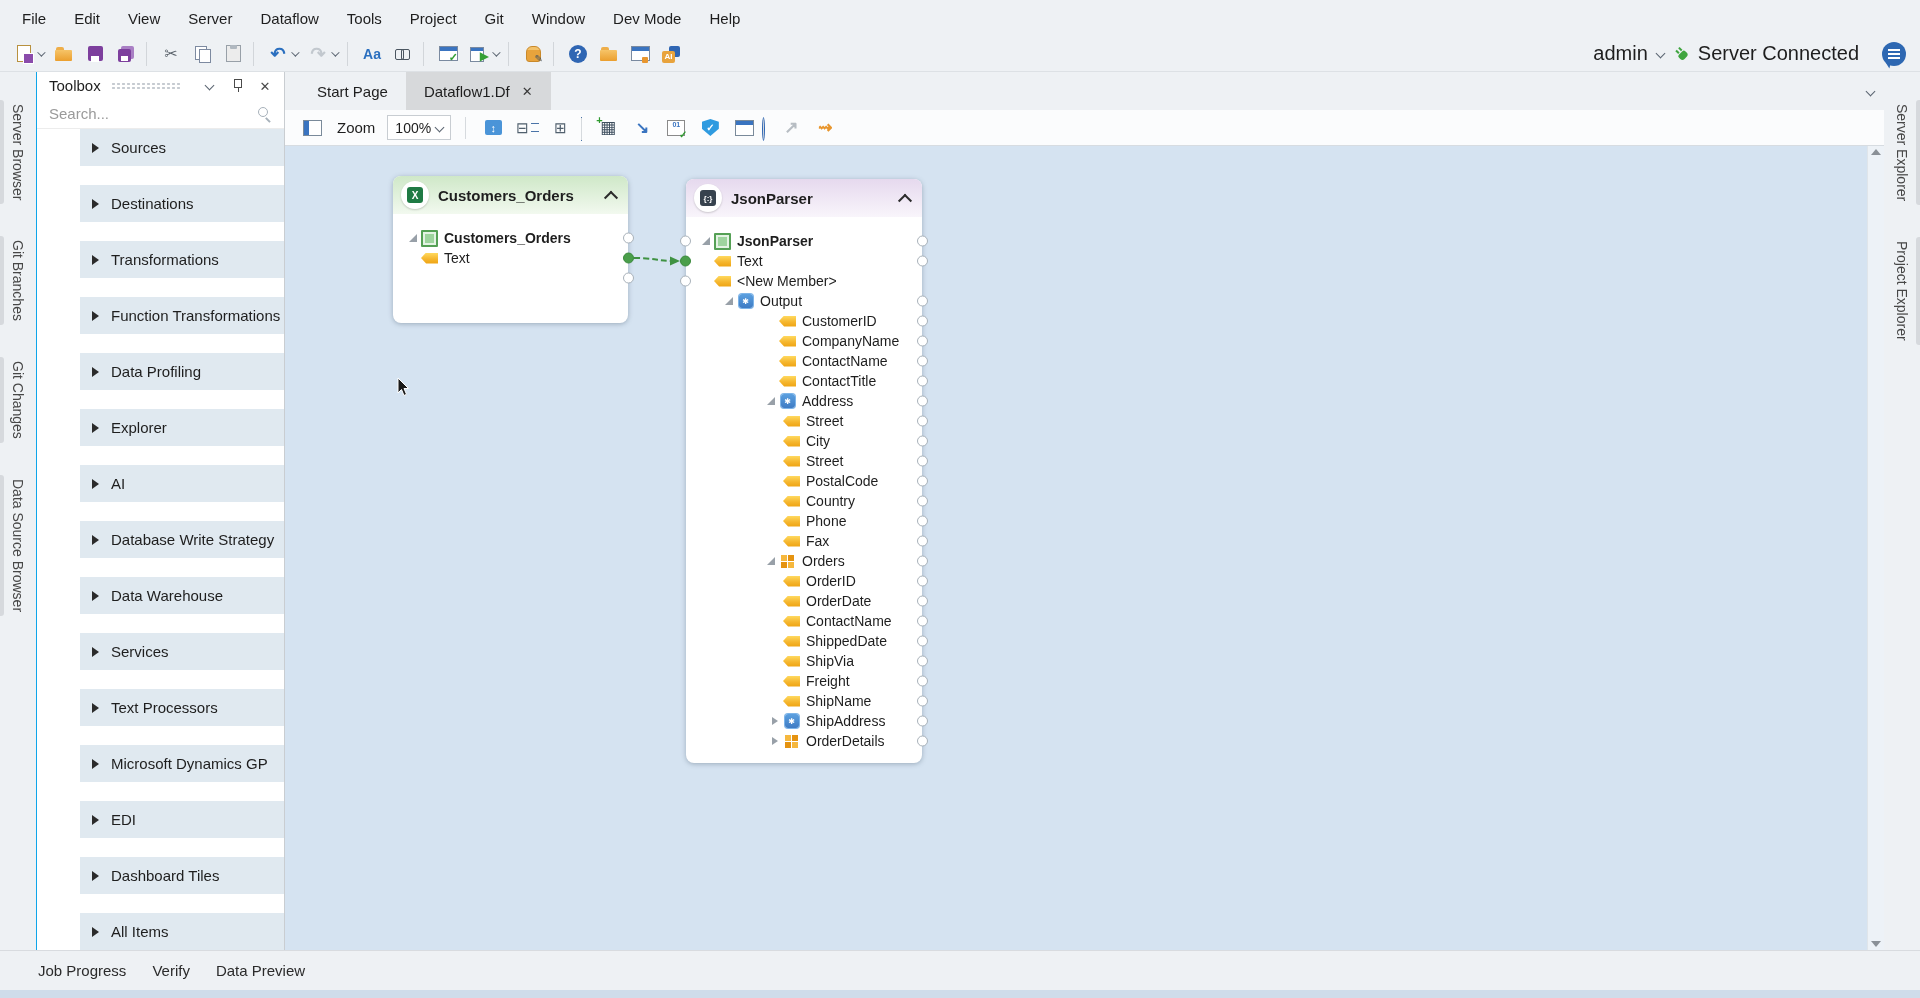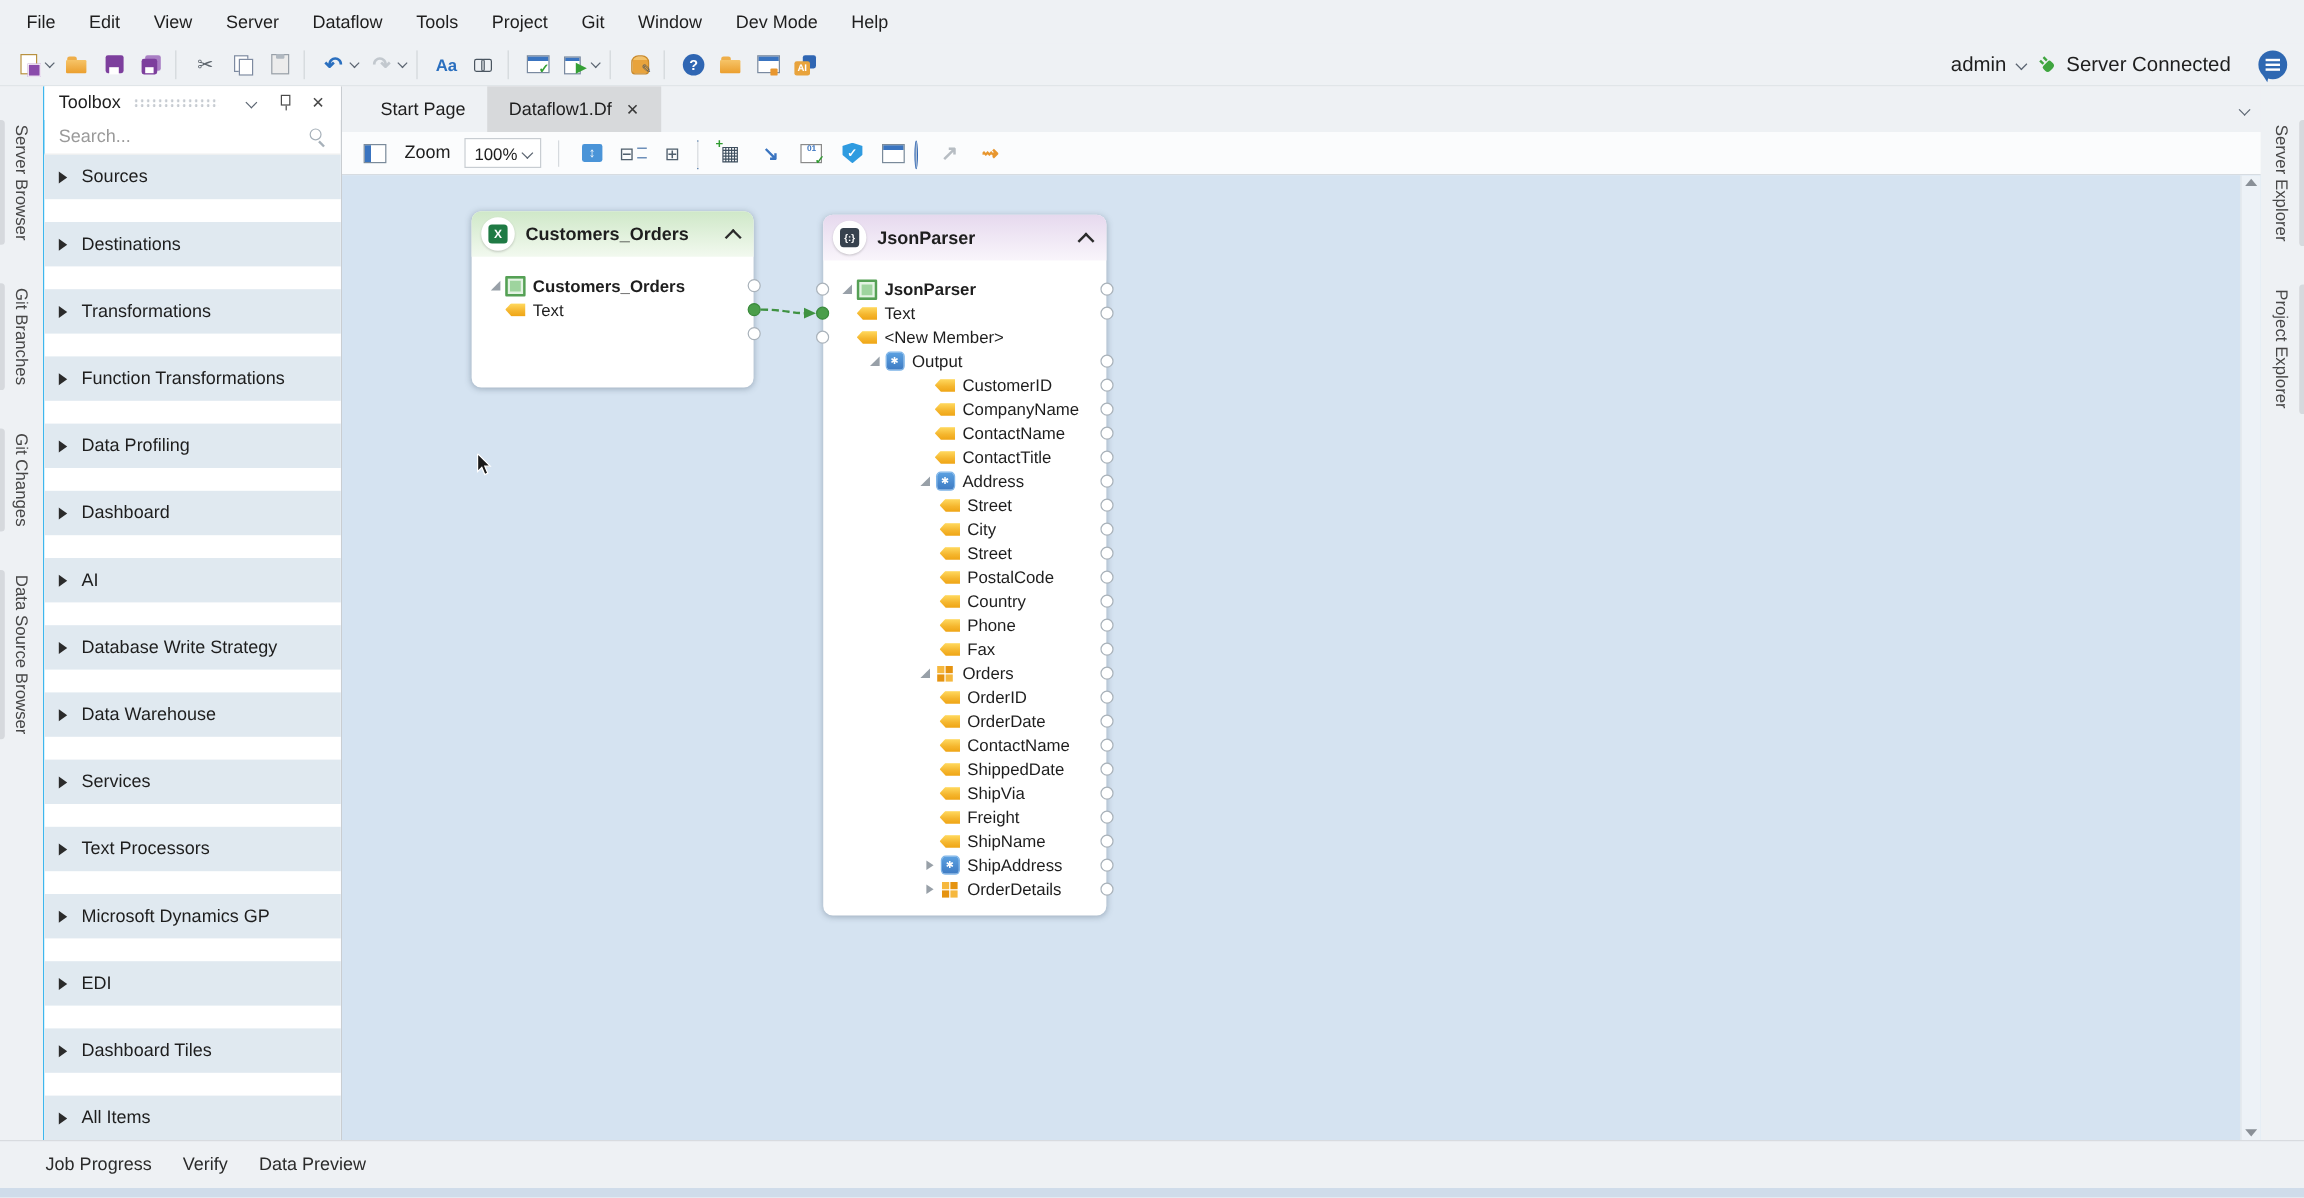--- a/index.html
+++ b/index.html
@@ -43,21 +43,21 @@
   [data-name="run-dataflow-icon"] .g::before { content:""; position:absolute; left:1px; top:3px; width:12px; height:13px; border:1.2px solid #7a8aa0; background:linear-gradient(180deg,#3a74c0 3px,#fff 3px); }
   [data-name="run-dataflow-icon"] .g::after { content:"▶"; position:absolute; right:0; bottom:1px; color:#35a035; font-size:12px; }
   [data-name="database-edit-icon"] .g::before { content:""; width:13px; height:14px; background:linear-gradient(180deg,#f3c26a 3px,#e8a33c 3px); border-radius:6px 6px 3px 3px; border:1px solid #c9892a; }
   [data-name="database-edit-icon"] .g::after { content:"✎"; position:absolute; right:0; bottom:0; font-size:10px; color:#4a5560; }
   [data-name="help-icon"] .g::before { content:"?"; width:18px; height:18px; border-radius:50%; background:#2f66b3; color:#fff; font-weight:bold; font-size:12px; display:flex; align-items:center; justify-content:center; }
   [data-name="data-preview-window-icon"] .g::before { content:""; width:17px; height:13px; border:1.2px solid #7a8aa0; background:linear-gradient(180deg,#3a74c0 4px,#fff 4px); }
   [data-name="data-preview-window-icon"] .g::after { content:""; position:absolute; right:2px; bottom:1px; width:6px; height:6px; background:#e8962e; border-radius:1px; }
   [data-name="ai-assistant-icon"] .g::before { content:""; position:absolute; right:1px; top:2px; width:11px; height:11px; background:#2f66b3; border-radius:2px; }
   [data-name="ai-assistant-icon"] .g::after { content:"AI"; position:absolute; left:1px; bottom:1px; width:13px; height:12px; background:#e8a33c; border-radius:2px; color:#fff; font-size:8px; font-weight:bold; display:flex; align-items:center; justify-content:center; }
 
-  .tb-right { margin-left:auto; display:flex; align-items:center; gap:9px; font-size:17px; }
+  .tb-right { margin-left:auto; display:flex; align-items:center; gap:9px; font-size:20px; }
   .plug { width:16px; height:16px; position:relative; transform:rotate(-45deg); }
   .plug::before { content:""; position:absolute; left:4px; top:7px; width:9px; height:7px; background:#3fa53f; border-radius:2px 2px 3px 3px; }
   .plug::after { content:""; position:absolute; left:6px; top:2px; width:2px; height:4px; background:#3fa53f; box-shadow:4px 0 0 #3fa53f; }
   .chat { width:24px; height:24px; border-radius:50%; background:#2e68b2; position:relative; margin-left:14px; }
   .chat::before { content:""; position:absolute; left:6px; top:7px; width:12px; height:2px; background:#fff; box-shadow:0 4px 0 #fff,0 8px 0 #fff; }
   .chat::after { content:""; position:absolute; left:3px; bottom:-2px; width:0; height:0; border-top:5px solid #2e68b2; border-left:5px solid transparent; transform:rotate(12deg); }
 
   
   .mid { flex:1; display:flex; min-height:0; }
   .vstrip { width:36px; background:#eef1f4; display:flex; flex-direction:column; align-items:center; padding-top:12px; }
@@ -75,21 +75,21 @@
   .pin { position:relative; width:11px; height:13px; }
   .pin::before { content:""; position:absolute; top:0; left:2px; width:6px; height:7px; border:1.6px solid #4a4a4a; }
   .pin::after { content:""; position:absolute; left:6px; bottom:0; width:1.6px; height:4px; background:#4a4a4a; }
   .xglyph::before { content:"✕"; font-size:13px; color:#4a4a4a; }
   .tbx-search { height:36px; display:flex; align-items:center; padding:0 12px; border-bottom:1px solid #ececec; gap:8px; }
   .tbx-search input { flex:1; border:none; outline:none; font-size:15px; color:#333; font-family:"Liberation Sans",sans-serif; background:transparent; }
   .tbx-search input::placeholder { color:#9a9a9a; }
   .mag { position:relative; width:15px; height:15px; flex:none; }
   .mag::before { content:""; position:absolute; left:1px; top:1px; width:8px; height:8px; border:1.6px solid #a7b1ba; border-radius:50%; }
   .mag::after { content:""; position:absolute; right:1px; bottom:1px; width:6px; height:1.8px; background:#a7b1ba; transform:rotate(45deg); }
-  .tbx-list { display:flex; flex-direction:column; gap:19px; background:#fff; }
+  .tbx-list { display:flex; flex-direction:column; gap:19px; background:#fff;margin-left:43px; }
   .cat { height:37px; background:#e0e9f0; display:flex; align-items:center; padding-left:12px; gap:12px; cursor:default; }
   .tri { width:0; height:0; border-top:5px solid transparent; border-bottom:5px solid transparent; border-left:7px solid #2b2b2b; }
   .clabel { font-size:15px; color:#1e1e1e; }
 
   
   .main { flex:1; display:flex; flex-direction:column; min-width:0; }
   .tabstrip { height:38px; display:flex; align-items:stretch; padding-left:14px; background:#eef1f4; }
   .tab { display:flex; align-items:center; padding:0 18px; font-size:15px; gap:12px; cursor:default; }
   .tab.active { background:#d7d9db; }
   .tab .x { font-size:13px; color:#3a3a3a; }
@@ -337,21 +337,21 @@
             <span class="clabel">Function Transformations</span>
           </div>
 
           <div class="cat" data-name="toolbox-category">
             <span class="tri" data-name="expand-triangle-icon"></span>
             <span class="clabel">Data Profiling</span>
           </div>
 
           <div class="cat" data-name="toolbox-category">
             <span class="tri" data-name="expand-triangle-icon"></span>
-            <span class="clabel">Dashboard</span>
+            <span class="clabel">Explorer</span>
           </div>
 
           <div class="cat" data-name="toolbox-category">
             <span class="tri" data-name="expand-triangle-icon"></span>
             <span class="clabel">AI</span>
           </div>
 
           <div class="cat" data-name="toolbox-category">
             <span class="tri" data-name="expand-triangle-icon"></span>
             <span class="clabel">Database Write Strategy</span>

